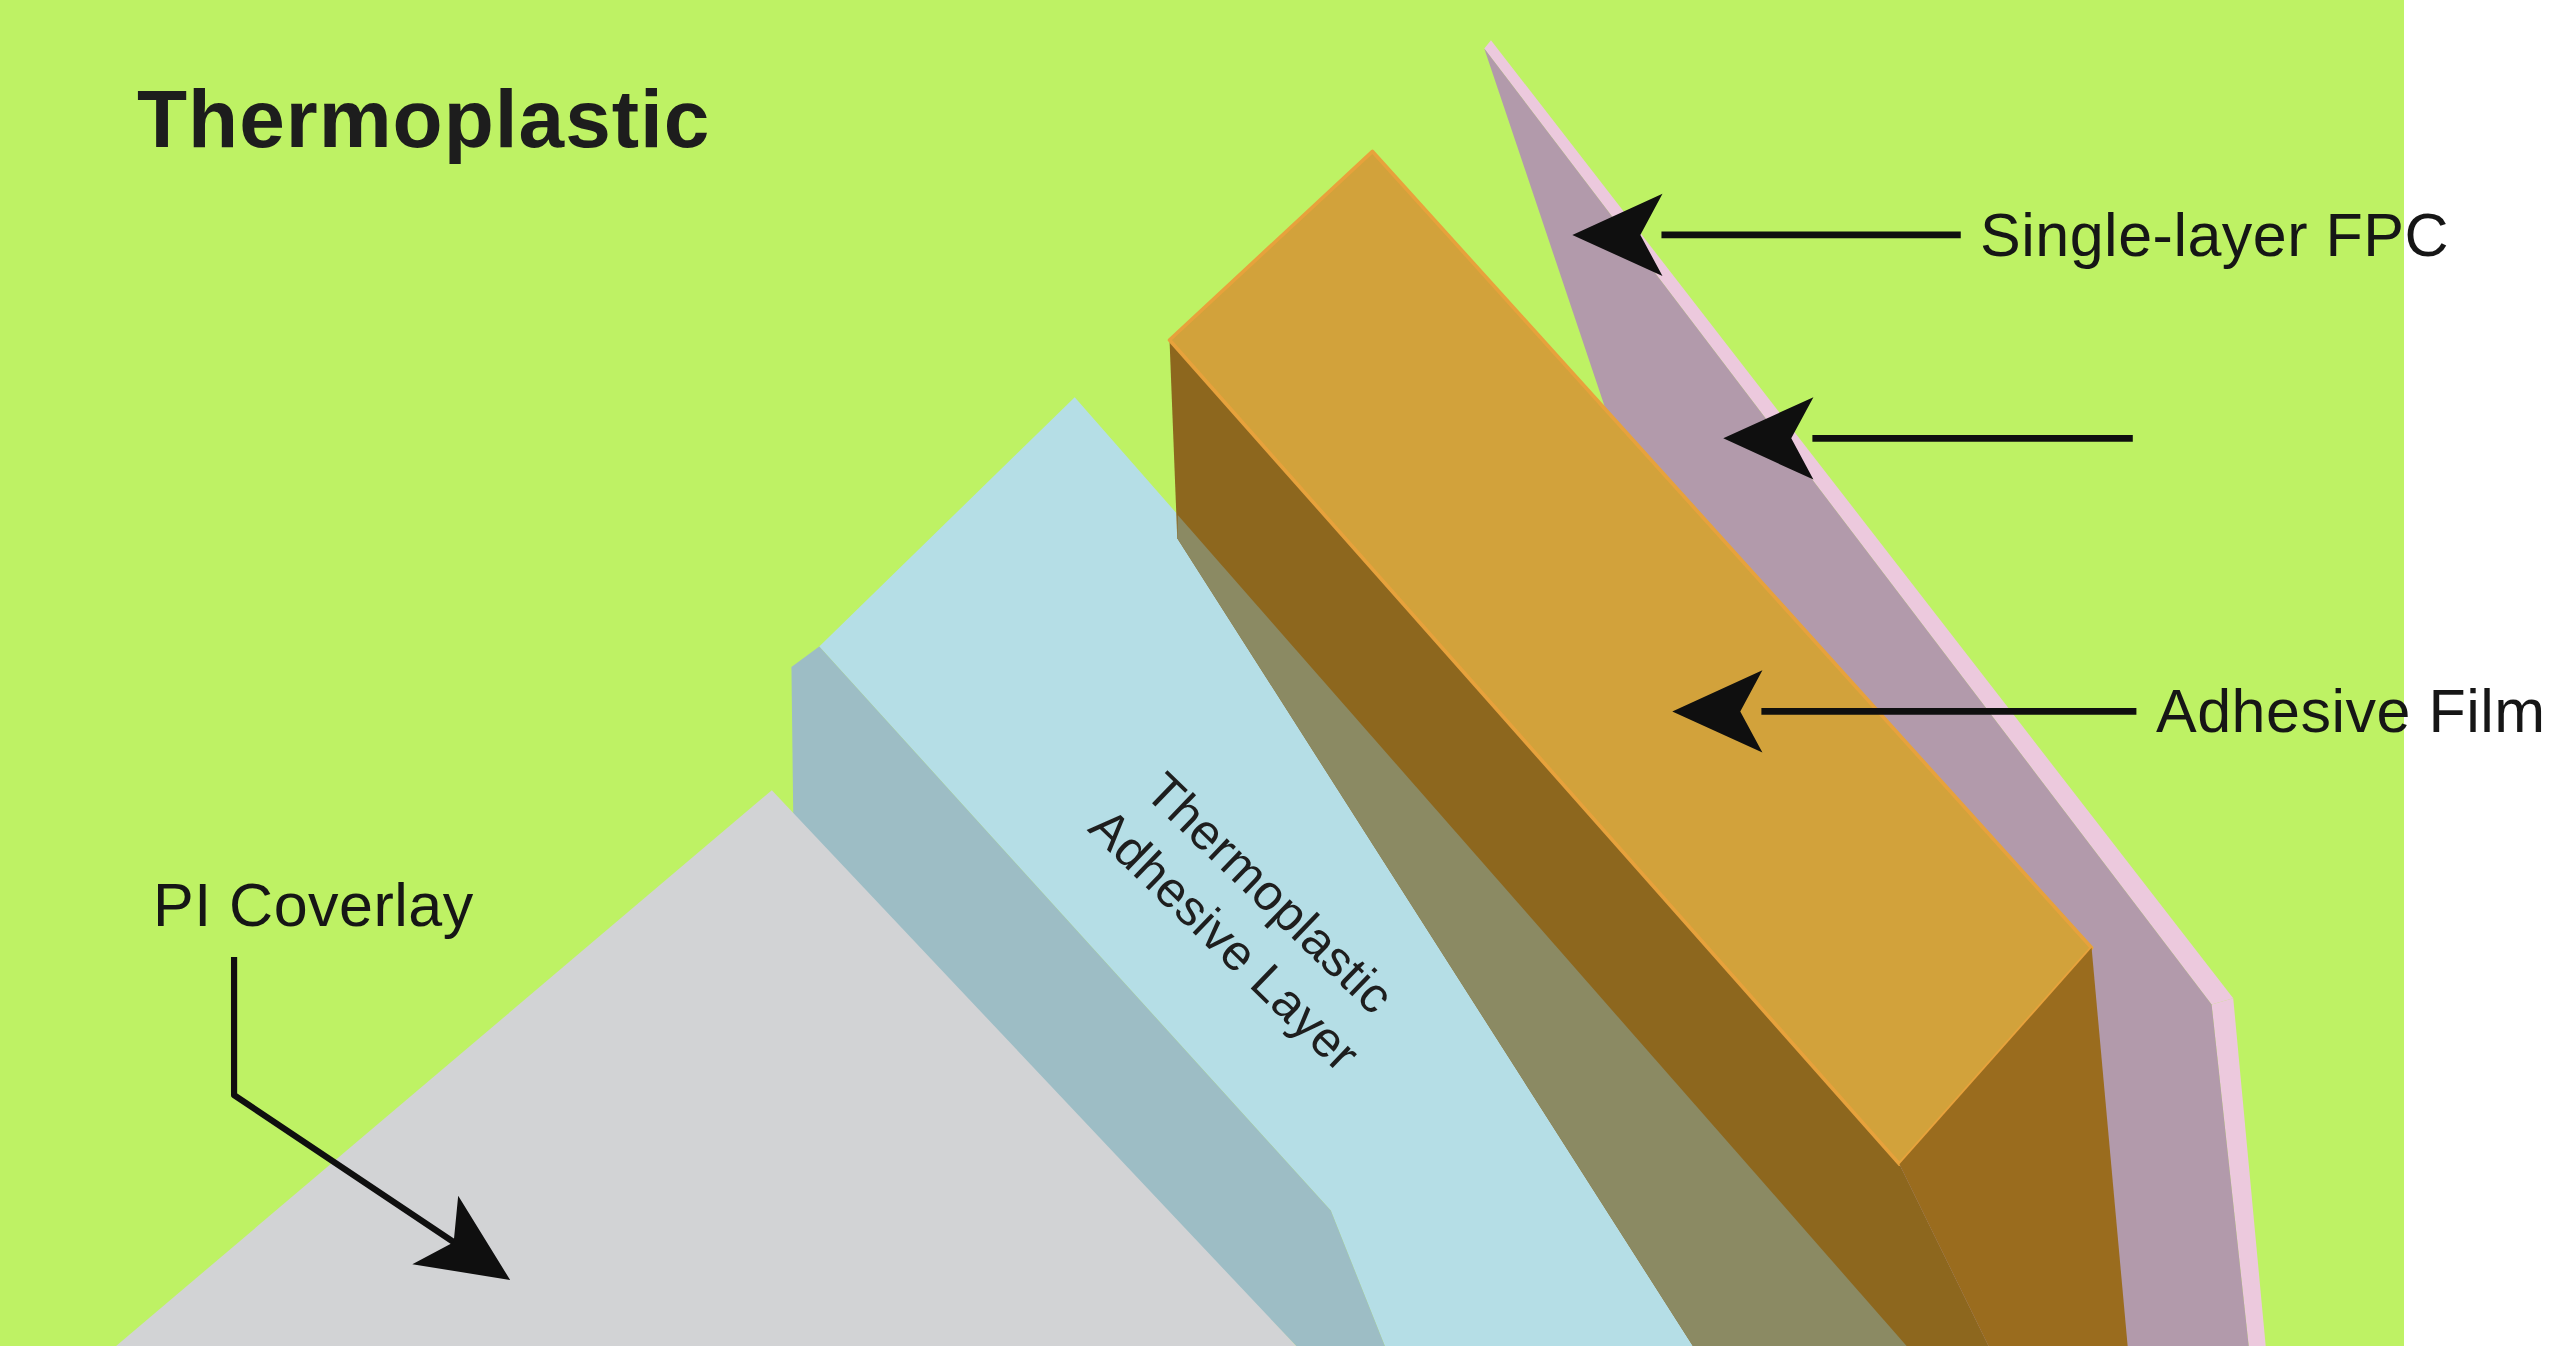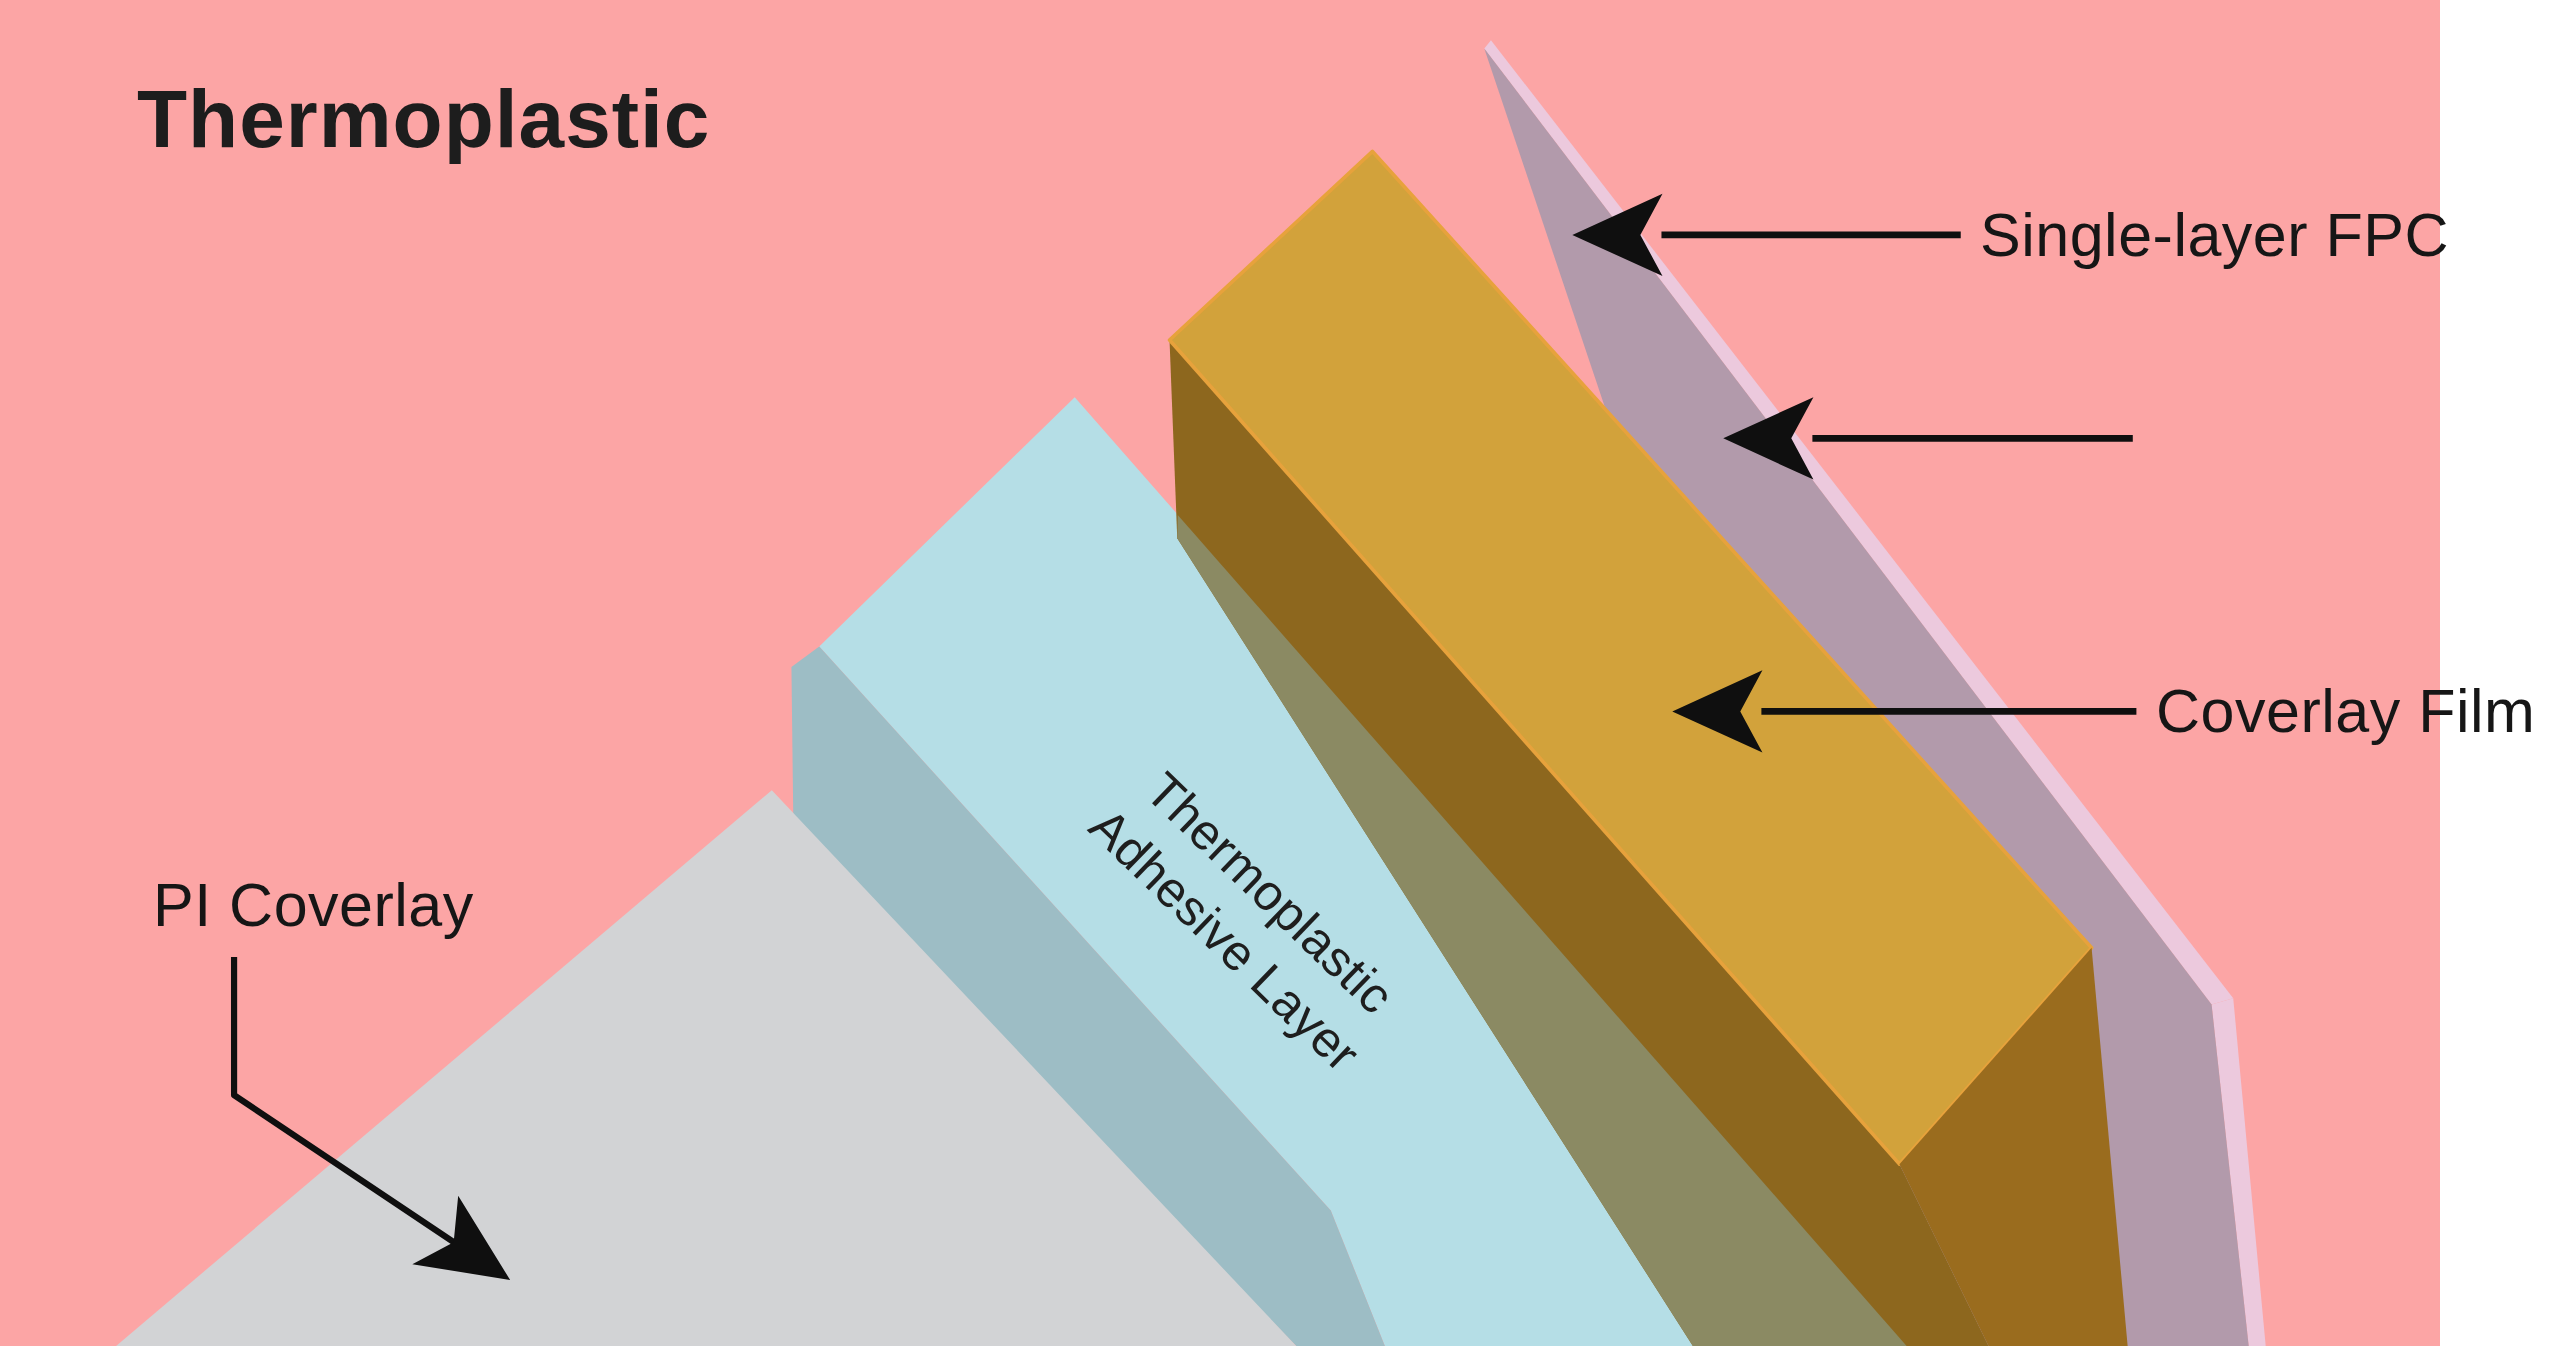--- a/index.html
+++ b/index.html
@@ -8,22 +8,21 @@
     width: 2576px;
     height: 1346px;
     background: #ffffff;
     overflow: hidden;
     font-family: "Liberation Sans", "DejaVu Sans", sans-serif;
   }
   .canvas {
     position: relative;
     width: 2404px;
     height: 1346px;
-    background: #fca5a5;
-    padding-left: 36px;
+    background: #bef264;
   }
   .canvas > svg {
     position: absolute;
     left: 0; top: 0;
     width: 2576px;
     height: 1346px;
     display: block;
   }
   .page-title {
     position: absolute;
@@ -106,20 +105,20 @@
       <polyline class="arrow-line" stroke-width="12" points="454,1858 454,2126 950,2458" stroke="#0f0f0f"></polyline>
       <polygon points="0,0 175,-80 132,0 175,80" transform="translate(990,2485) rotate(213.8)" fill="#0f0f0f"></polygon>
     </g>
   </svg>
 
   <div class="page-title">
     <div>Thermoplastic</div>
   </div>
 
   <div class="callout single">Single-layer FPC</div>
-  <div class="callout coverlay">Coverlay Film</div>
+  <div class="callout coverlay">Adhesive Film</div>
   <div class="callout pisub">PI Coverlay</div>
 
   <div class="layer-inline-label">Thermoplastic
 Adhesive Layer</div>
 
 </div>
 
 
 </body></html>

